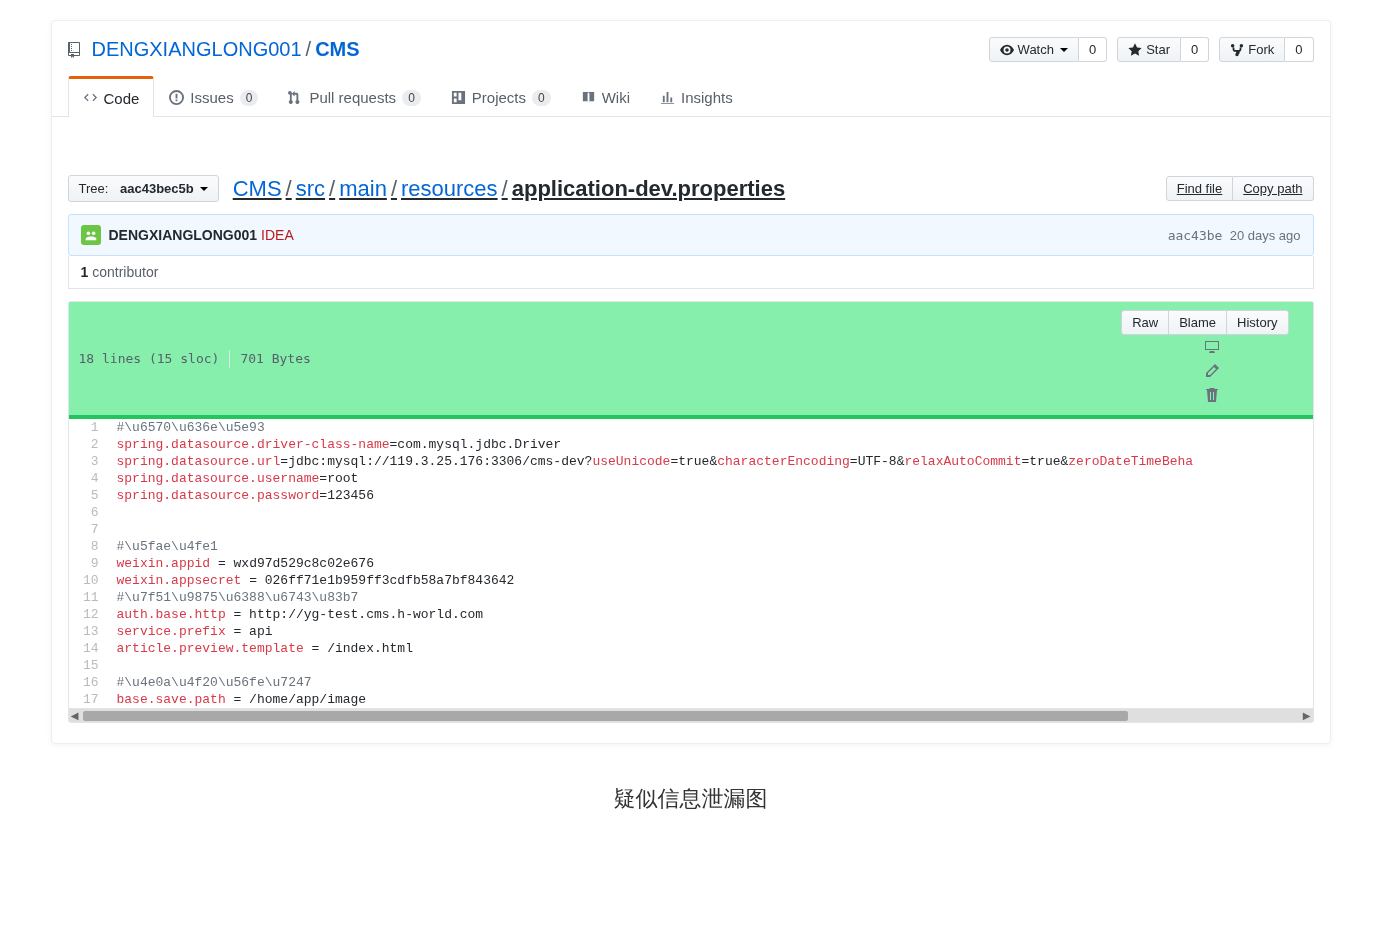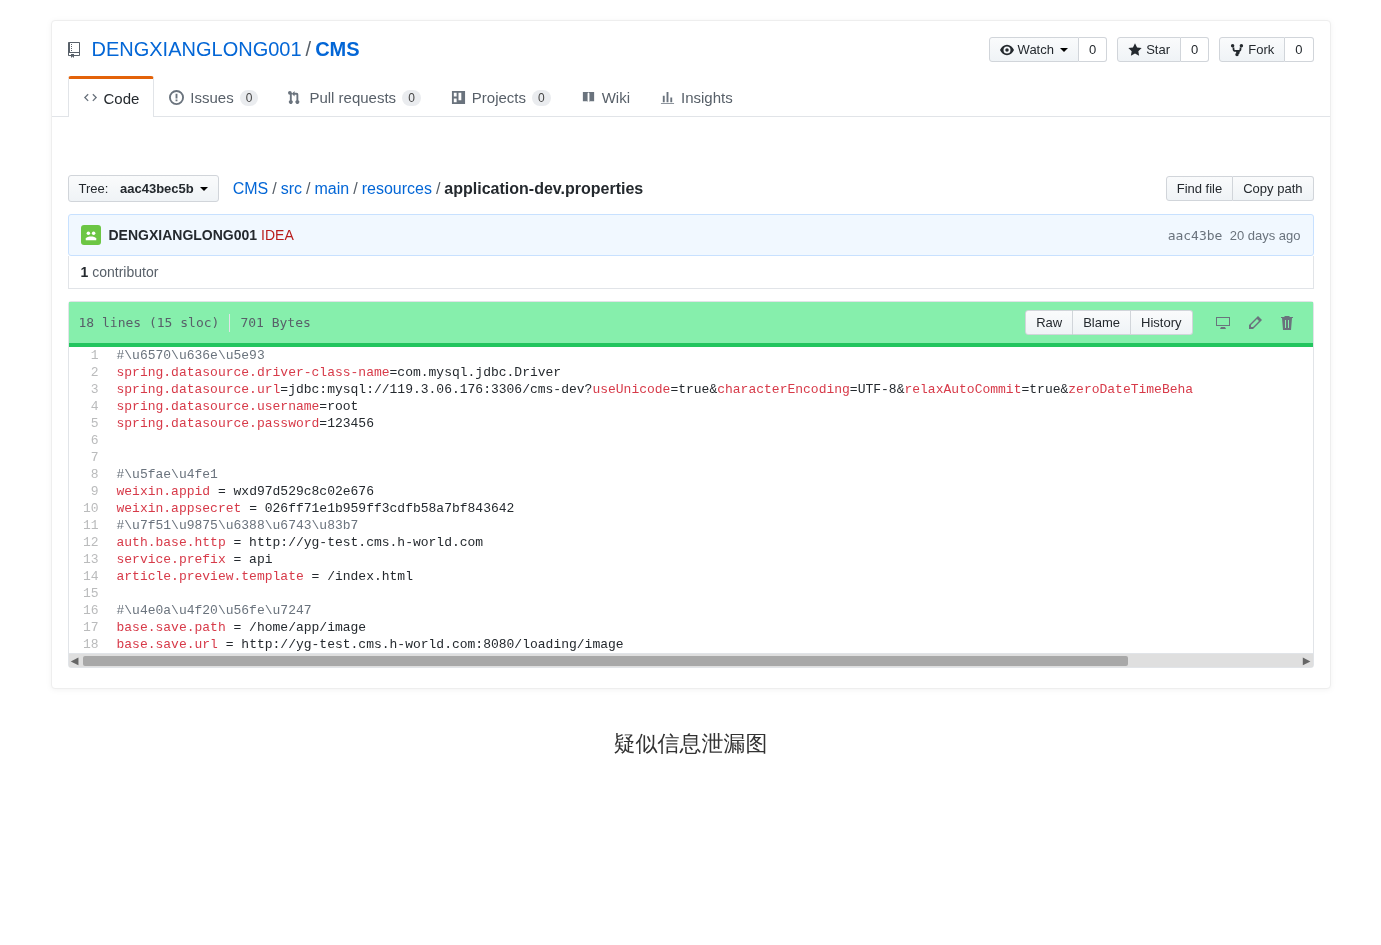--- a/index.html
+++ b/index.html
@@ -20,43 +20,43 @@
   .btn svg { width:14px; height:14px; }
   .caret { display:inline-block; width:0;height:0;border-left:4px solid transparent;border-right:4px solid transparent;border-top:4px solid #000; margin-left:2px;}
   .repo-nav { display:flex; gap: 0; margin-top: 14px; border-bottom: 1px solid #e1e4e8; padding: 0 16px; }
   .repo-nav .tab { padding: 10px 14px; font-size: 15px; color: #586069; display:flex; align-items:center; gap:6px; cursor:pointer; border:1px solid transparent; border-bottom:none; border-top:3px solid transparent; }
   .repo-nav .tab.active { color:#24292e; background:#fff; border-color:#e1e4e8; border-top-color:#e36209; border-radius:3px 3px 0 0; margin-bottom:-1px; }
   .repo-nav .tab .badge { background:#eaecef; border-radius:10px; padding:1px 6px; font-size:12px; color:#444; }
   .repo-nav .tab svg { width:15px; height:15px; color:#6a737d; }
   .content { padding: 14px 16px 0 16px; }
   .path-row { display:flex; align-items:center; gap:14px;margin-top:44px; }
   .tree-btn { border:1px solid #d1d5da; background:linear-gradient(#fafbfc,#eff3f6); border-radius:3px; padding:5px 10px; font-size:13px; display:flex; gap:4px; align-items:center; cursor:pointer;}
-  .crumbs { font-size:16px; }
+  .crumbs { font-size:22px;text-decoration:underline; }
   .crumbs a { color:#0366d6; text-decoration:none; }
   .crumbs .sep { margin:0 4px; color:#586069; }
   .crumbs .file { font-weight:600; color:#24292e; }
   .path-actions { margin-left:auto; display:flex; }
-  .path-actions .btn { border-radius:0; }
+  .path-actions .btn { border-radius:0;text-decoration:underline; }
   .path-actions .btn:first-child { border-top-left-radius:3px; border-bottom-left-radius:3px; }
   .path-actions .btn:last-child { border-top-right-radius:3px; border-bottom-right-radius:3px; border-left:none; }
   .commit-box { margin-top:12px; border:1px solid #c8e1ff; border-radius:3px; background:#f1f8ff; }
   .commit-row { display:flex; align-items:center; padding:10px 12px; font-size:14px; }
   .avatar { width:20px; height:20px; border-radius:3px; background:#6cc644; display:inline-flex; align-items:center; justify-content:center; margin-right:8px; }
   .avatar svg { width:14px; height:14px; fill:#fff; }
   .author { font-weight:600; color:#24292e; }
   .commit-msg { color:#b91c1c; margin-left:4px; }
   .commit-meta { margin-left:auto; color:#6a737d; font-size:13px; }
   .commit-meta .sha { font-family:SFMono-Regular,Consolas,monospace;margin-left:9px; }
   .contrib-row { border:1px solid #e1e4e8; border-top:none; padding:8px 12px; font-size:14px; }
   .contrib-row b { color:#24292e; }
   .contrib-row span { color:#586069; }
   .file-box { margin-top:12px; border:1px solid #e1e4e8; border-radius:3px; }
   .file-header { display:flex; align-items:center; padding:8px 10px; background:#86efac; border-bottom:4px solid #22c55e; font-size:13px; font-family:SFMono-Regular,Consolas,monospace; color:#586069; }
   .file-header .divider { margin:0 10px; width:1px; height:18px; background:#e1e4e8; }
-  .file-header .right { margin-left:auto; display:flex; align-items:center; gap:0; }
+  .file-header .right { margin-left:auto; display:flex; align-items:center; gap:0;flex-direction:column; }
   .file-header .right .grp { display:flex; margin-right:14px; }
   .file-header .right .grp a { font-family:-apple-system,sans-serif; border:1px solid #d1d5da; padding:4px 10px; font-size:13px; background:linear-gradient(#fafbfc,#eff3f6); color:#24292e; text-decoration:none; cursor:pointer;}
   .file-header .right .grp a + a { border-left:none; }
   .file-header .right .grp a:first-child { border-top-left-radius:3px; border-bottom-left-radius:3px; }
   .file-header .right .grp a:last-child { border-top-right-radius:3px; border-bottom-right-radius:3px; }
   .file-header .right .icon-btn { color:#6a737d; cursor:pointer; display:inline-flex; padding:4px 8px; }
   .file-header .right .icon-btn svg { width:16px; height:16px; }
   .code-table { width:100%; border-collapse:collapse; font-family:SFMono-Regular,Consolas,"Liberation Mono",Menlo,monospace; font-size:13px; }
   .code-table td.ln { width:40px; text-align:right; color:#babbbc; padding:1px 10px 1px 6px; user-select:none; vertical-align:top;}
   .code-table td.code { padding:1px 8px; white-space:pre; color:#24292e; }
@@ -229,21 +229,21 @@
               <tr>
                 <td class="ln">1</td>
                 <td class="code"><span class="pl-c">#\u6570\u636e\u5e93</span></td>
               </tr>
               <tr>
                 <td class="ln">2</td>
                 <td class="code"><span class="pl-k">spring.datasource.driver-class-name</span><span>=com.mysql.jdbc.Driver</span></td>
               </tr>
               <tr>
                 <td class="ln">3</td>
-                <td class="code"><span class="pl-k">spring.datasource.url</span><span>=jdbc:mysql://119.3.06.176:3306/cms-dev?</span><span class="pl-k">useUnicode</span><span>=true&amp;</span><span class="pl-k">characterEncoding</span><span>=UTF-8&amp;</span><span class="pl-k">relaxAutoCommit</span><span>=true&amp;</span><span class="pl-k">zeroDateTimeBeha</span></td>
+                <td class="code"><span class="pl-k">spring.datasource.url</span><span>=jdbc:mysql://119.3.25.176:3306/cms-dev?</span><span class="pl-k">useUnicode</span><span>=true&amp;</span><span class="pl-k">characterEncoding</span><span>=UTF-8&amp;</span><span class="pl-k">relaxAutoCommit</span><span>=true&amp;</span><span class="pl-k">zeroDateTimeBeha</span></td>
               </tr>
               <tr>
                 <td class="ln">4</td>
                 <td class="code"><span class="pl-k">spring.datasource.username</span><span>=root</span></td>
               </tr>
               <tr>
                 <td class="ln">5</td>
                 <td class="code"><span class="pl-k">spring.datasource.password</span><span>=123456</span></td>
               </tr>
               <tr>
@@ -286,24 +286,20 @@
                 <td class="ln">15</td>
                 <td class="code"><span></span></td>
               </tr>
               <tr>
                 <td class="ln">16</td>
                 <td class="code"><span class="pl-c">#\u4e0a\u4f20\u56fe\u7247</span></td>
               </tr>
               <tr>
                 <td class="ln">17</td>
                 <td class="code"><span class="pl-k">base.save.path</span><span> = /home/app/image</span></td>
-              </tr>
-              <tr>
-                <td class="ln">18</td>
-                <td class="code"><span class="pl-k">base.save.url</span><span> = http://yg-test.cms.h-world.com:8080/loading/image</span></td>
               </tr>
             </tbody>
         </table>
       </div>
       <div class="scrollbar">
         <span class="arrow">◀</span>
         <div class="track">
             <div class="thumb"></div>
           </div>
         <span class="arrow">▶</span>

